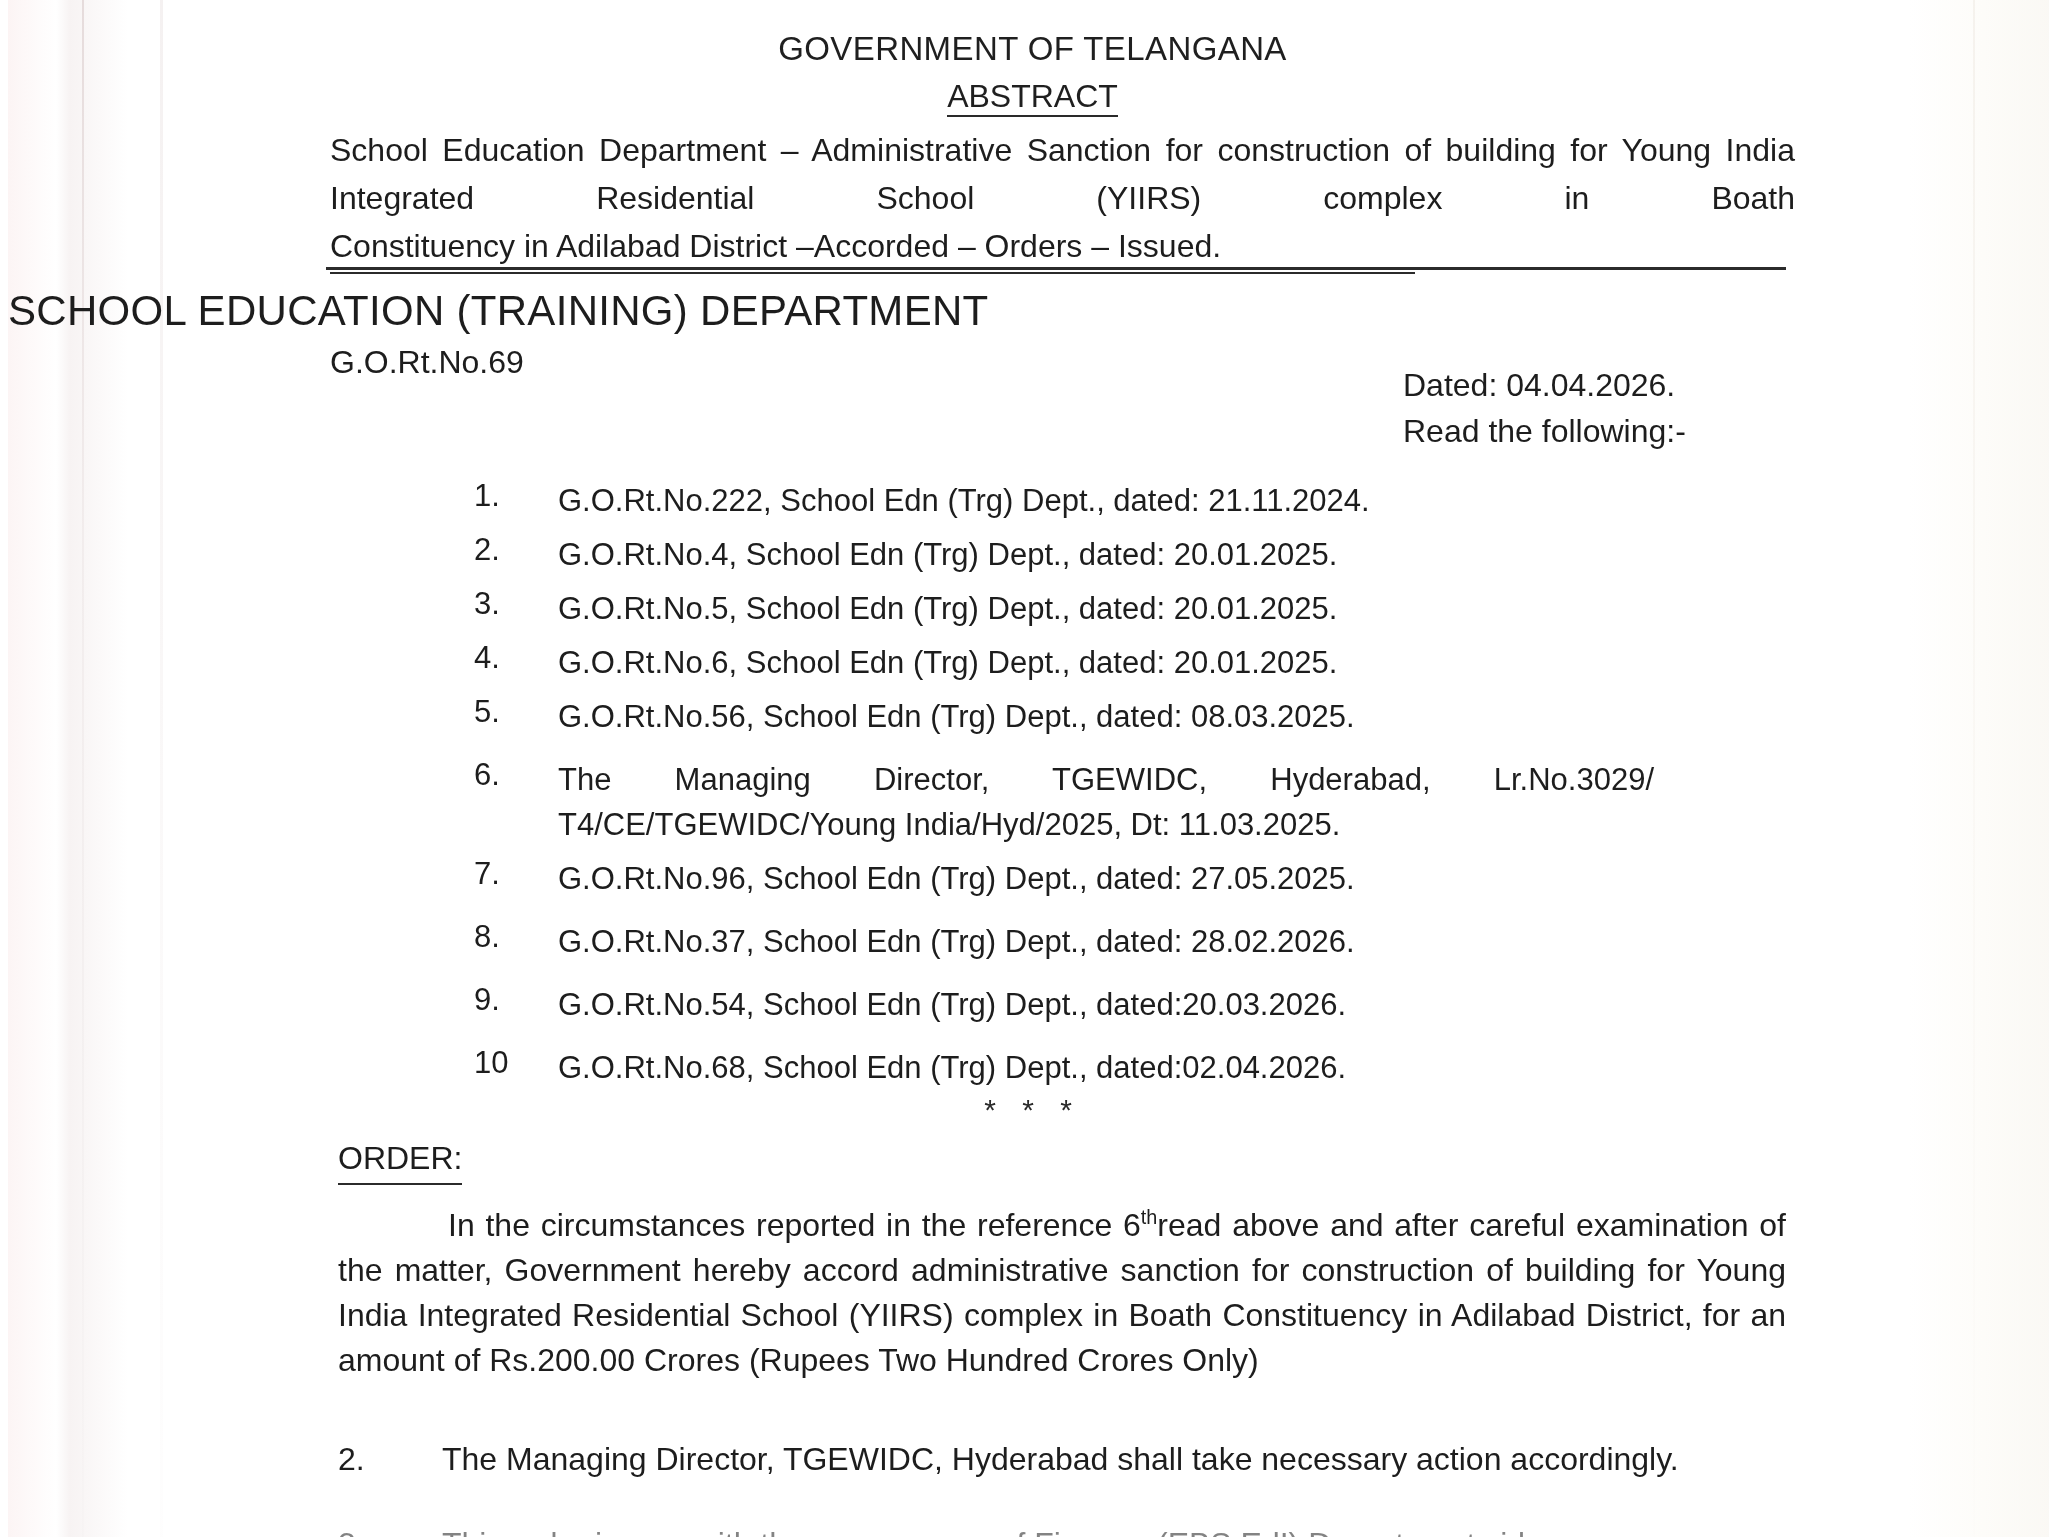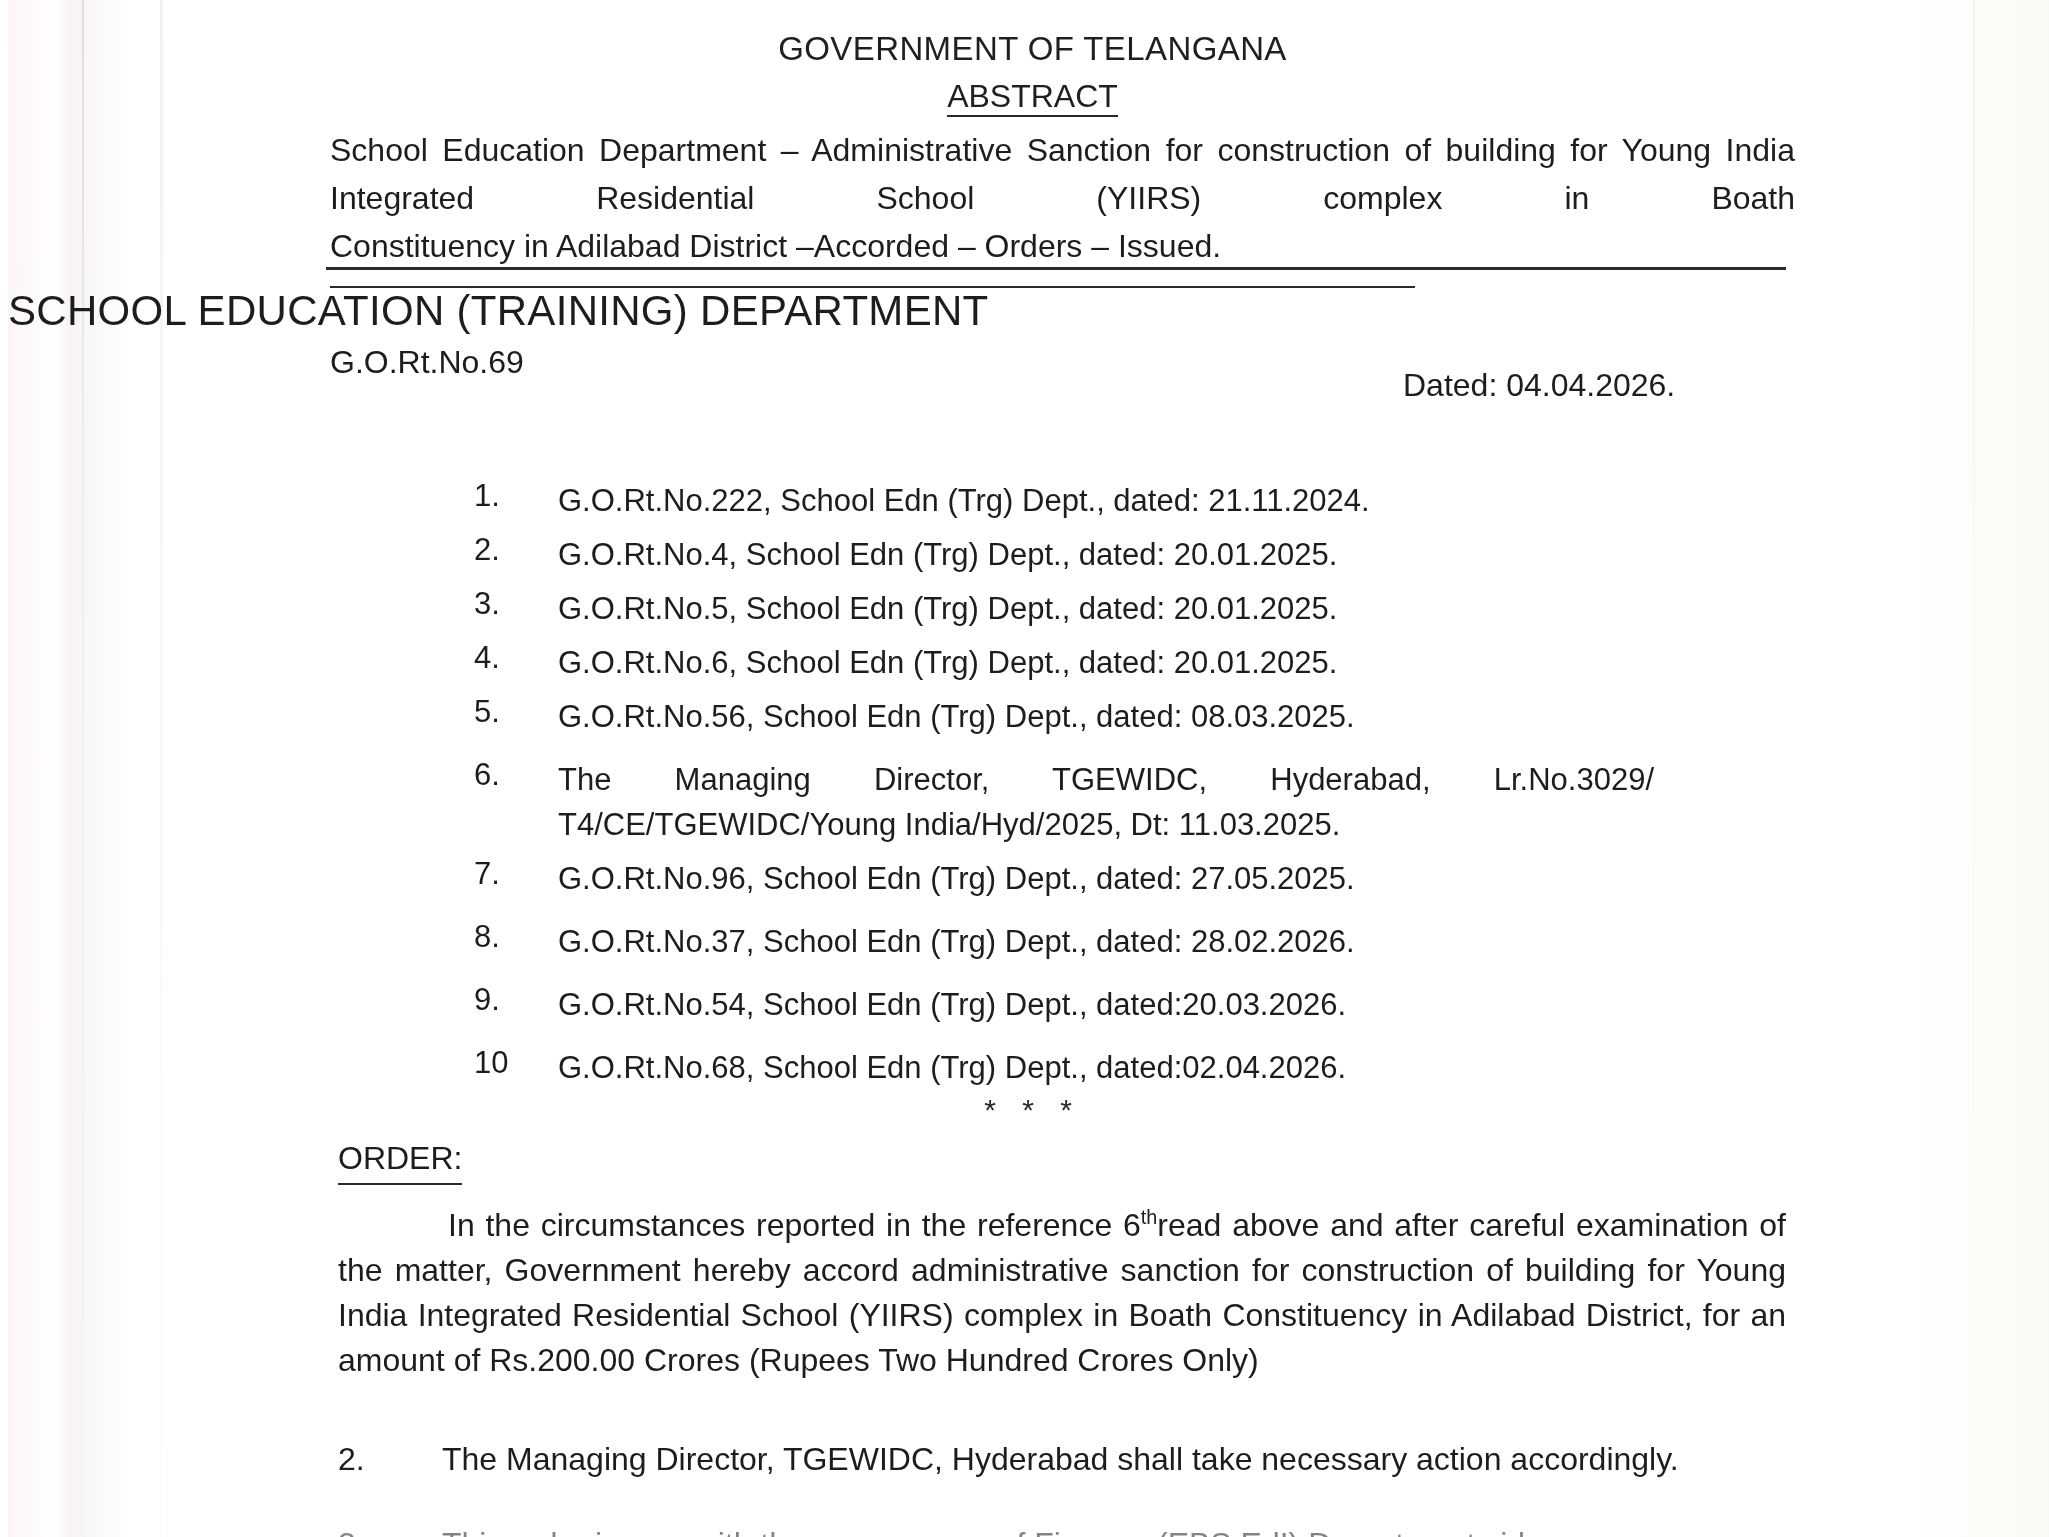--- a/index.html
+++ b/index.html
@@ -112,21 +112,21 @@
     line-height: 48px;
     text-align: justify;
     text-align-last: justify;
     color: #1d1d1d;
   }
   .subject .lastline {
     display: block;
     text-align: left;
     text-align-last: left;
     border-bottom: 2.5px solid #2b2b2b;
-    padding-bottom: 16px;
+    padding-bottom: 2px;
     width: 1085px;
   }
 
   .rule {
     position: absolute;
     left: 318px;
     top: 267px;
     width: 1460px;
     height: 0;
     border-top: 3px solid #2b2b2b;
@@ -291,20 +291,21 @@
     </div>
 
     <div class="rule"></div>
 
     <div class="dept-title">SCHOOL EDUCATION (TRAINING) DEPARTMENT</div>
 
     <div class="gono">G.O.Rt.No.69</div>
 
     <div class="dated-block">
       <div>Dated:  04.04.2026.</div>
+      <div>Read the following:-</div>
     </div>
 
     <div class="reflist">
 
       <div class="refrow">
         <div class="refnum">1.</div>
         <div class="reftext">G.O.Rt.No.222, School Edn (Trg) Dept., dated: 21.11.2024.</div>
       </div>
 
       <div class="refrow">

